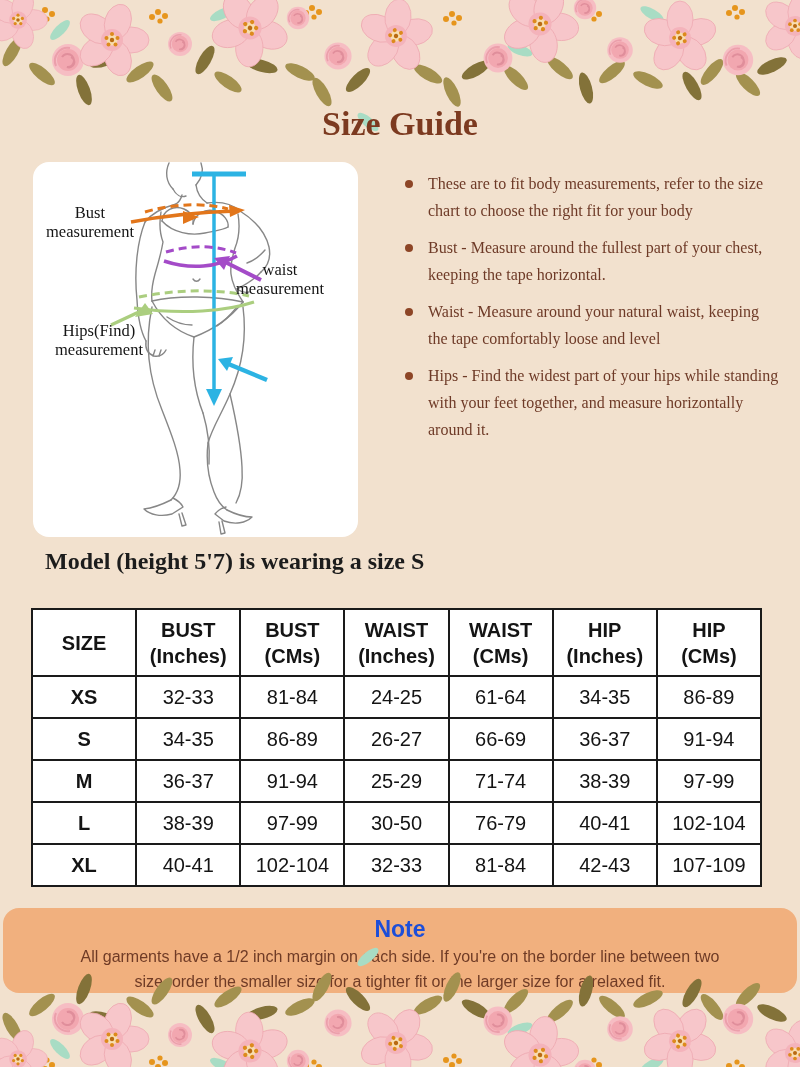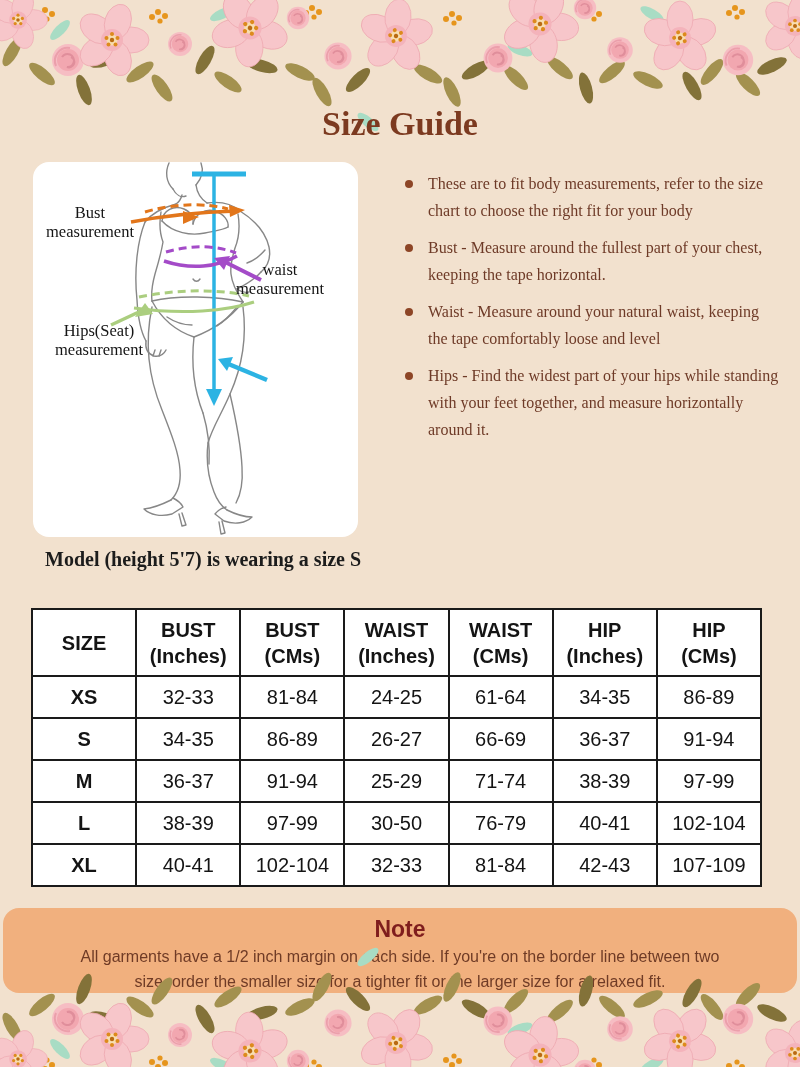--- a/index.html
+++ b/index.html
@@ -19,30 +19,30 @@
   #bust-label{left:8px;top:42px;width:98px;}
   #waist-label{left:198px;top:99px;width:98px;}
   #hips-label{left:20px;top:160px;width:92px;}
   #dress-label{left:210px;top:205px;width:114px;}
   .mgroup path,.mgroup line{fill:none;stroke:currentColor;}
   .mgroup polygon{fill:currentColor;stroke:none;}
   .figure path{fill:none;stroke:#878787;stroke-width:1.4;stroke-linecap:round;stroke-linejoin:round;}
   .instructions{position:absolute;left:398px;top:170px;width:382px;margin:0;padding:0;list-style:none;}
   .instructions li{position:relative;padding-left:30px;margin-bottom:10px;font-size:16px;line-height:27px;color:#6e3a27;}
   .instructions .dot{position:absolute;left:7px;top:10px;width:8px;height:8px;border-radius:50%;background:#8d4526;}
-  .model-note{position:absolute;left:45px;top:548px;font-size:20px;font-weight:700;color:#1c1c1c;}
+  .model-note{position:absolute;left:45px;top:548px;font-size:24px;font-weight:700;color:#1c1c1c;}
   table.size-table{position:absolute;left:31px;top:596px;width:731px;border-collapse:collapse;table-layout:fixed;
         background:#ffffff;font-family:"Liberation Sans","DejaVu Sans",sans-serif;color:#141414;margin-top:12px;}
   table.size-table th,table.size-table td{border:2px solid #1a1a1a;text-align:center;vertical-align:middle;padding:0;}
   table.size-table thead th{height:65px;font-size:20px;font-weight:700;line-height:26px;}
   table.size-table tbody th.rowhead{height:40px;font-size:20px;font-weight:700;}
   table.size-table tbody td{height:40px;font-size:20px;font-weight:400;}
   .note-box{position:absolute;left:3px;right:3px;top:908px;height:85px;border-radius:16px;background:#f1b07e;
         font-family:"Liberation Sans","DejaVu Sans",sans-serif;text-align:center;}
-  .note-title{margin:8px 0 2px 0;font-size:23px;font-weight:700;color:#7f1d1d;}
+  .note-title{margin:8px 0 2px 0;font-size:23px;font-weight:700;color:#1d4ed8;}
   .note-body{margin:0 auto;max-width:640px;font-size:16px;line-height:1.55;color:#6f3b26;}
 </style>
 </head>
 <body>
 
 <div class="page" style="background: rgb(242, 225, 206);">
 
   <svg class="garland garland-top" viewBox="0 0 800 150" aria-hidden="true">
     <defs>
       <g id="bf">
@@ -202,21 +202,21 @@
     </svg>
     <div class="dlabel" id="bust-label">
       <span>Bust</span>
       <span>measurement</span>
     </div>
     <div class="dlabel" id="waist-label">
       <span>waist</span>
       <span>measurement</span>
     </div>
     <div class="dlabel" id="hips-label">
-      <span>Hips(Seat)</span>
+      <span>Hips(Find)</span>
       <span>measurement</span>
     </div>
   </div>
 
   <ul class="instructions">
       <li><span class="dot"></span><span>These are to fit body measurements, refer to the size chart to choose the right fit for your body</span></li>
       <li><span class="dot"></span><span>Bust - Measure around the fullest part of your chest, keeping the tape horizontal.</span></li>
       <li><span class="dot"></span><span>Waist - Measure around your natural waist, keeping the tape comfortably loose and level</span></li>
       <li><span class="dot"></span><span>Hips - Find the widest part of your hips while standing with your feet together, and measure horizontally around it.</span></li>
     </ul>

